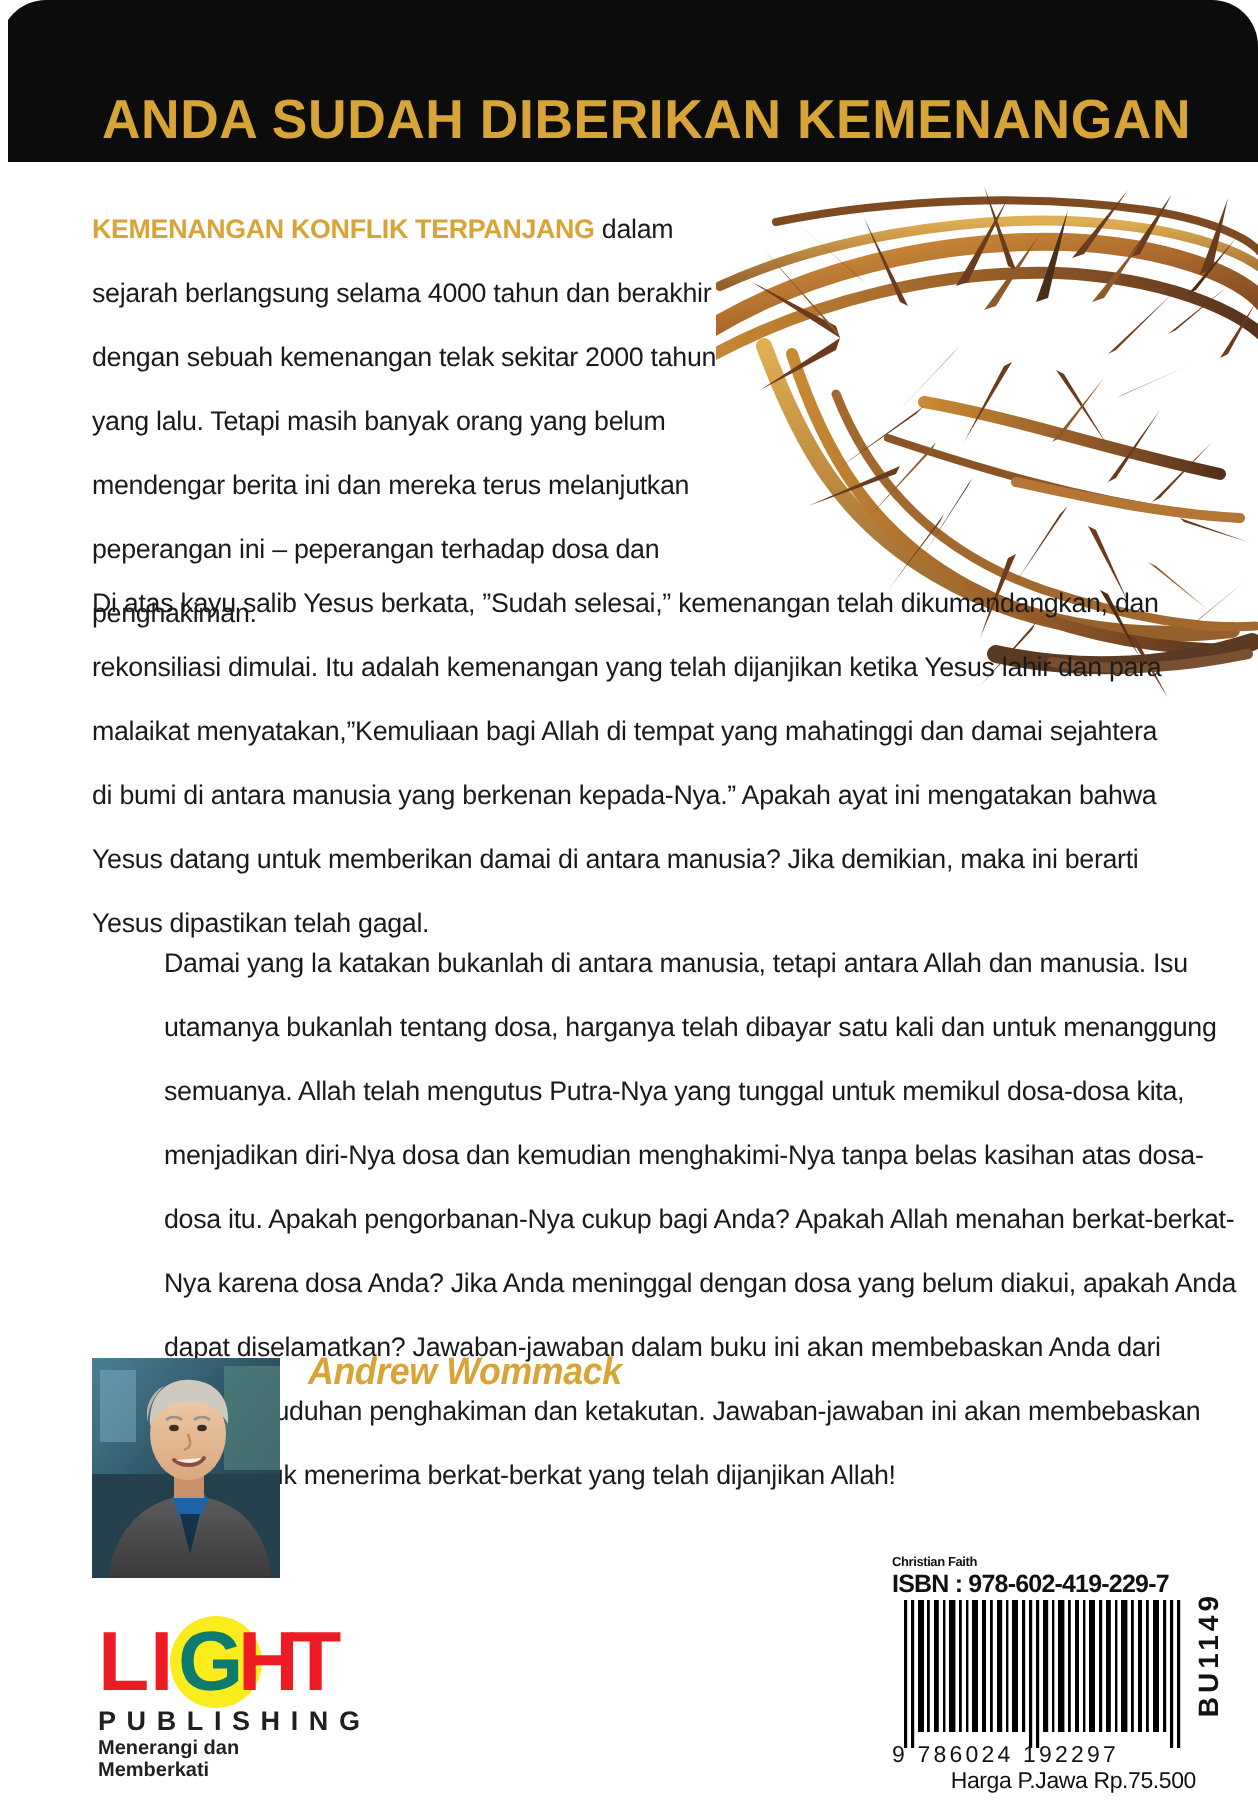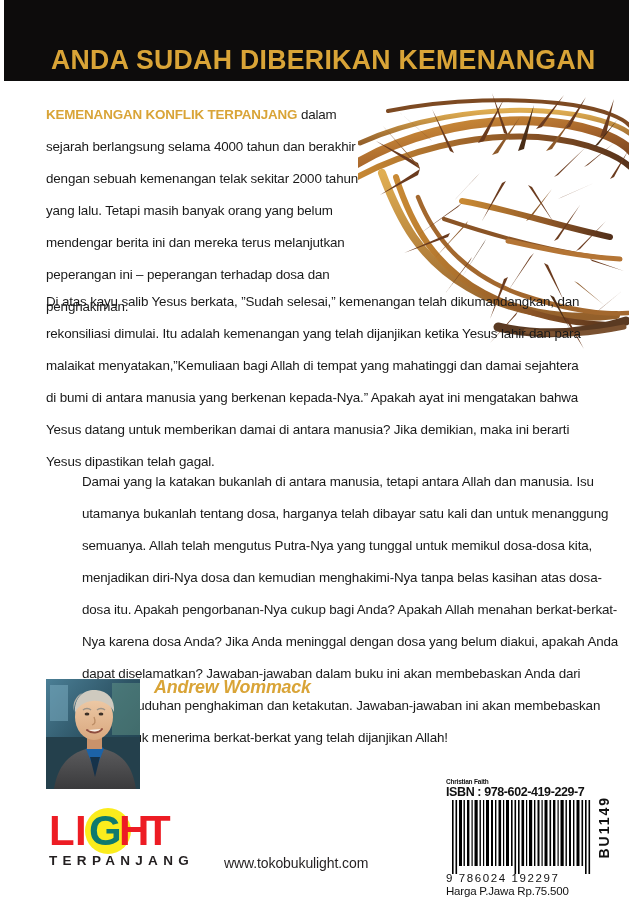--- a/index.html
+++ b/index.html
@@ -9,20 +9,21 @@
   }
   body {
     font-family: "Liberation Sans", sans-serif;
   }
   #cover {
     position: relative;
     width: 629px;
     height: 909px;
     background: #ffffff;
     overflow: hidden;
+    border-radius: 23px;
   }
 
   
   #header-bar {
     position: absolute;
     left: 4px;
     top: 0;
     width: 625px;
     height: 81px;
     background: #0d0c0c;
@@ -232,21 +233,21 @@
     font-weight: normal;
     color: #111;
     letter-spacing: 1.6px;
     white-space: nowrap;
   }
   #barcode-price {
     position: absolute;
     left: 8px;
     top: 107px;
     width: 152px;
-    text-align: left;
+    text-align: right;
     font-family: "Liberation Sans", sans-serif;
     font-size: 11.5px;
     color: #111;
     letter-spacing: -0.2px;
   }
   #stock-code {
     position: absolute;
     left: 158px;
     top: 18px;
     font-family: "Liberation Sans", sans-serif;
@@ -407,25 +408,25 @@
   </div>
 
   <div id="publisher-logo">
     <div id="logo-mark">
       <div id="logo-circle"></div>
       <span class="logo-letter" id="logo-L">L</span>
       <span class="logo-letter" id="logo-I">I</span>
       <span class="logo-letter" id="logo-G">G</span>
       <span class="logo-letter" id="logo-H">H</span>
       <span class="logo-letter" id="logo-T">T</span>
-      <div id="logo-publishing">TERPANJANG</div>
+      <div id="logo-publishing">PUBLISHING</div>
+      <div id="logo-tagline">Menerangi dan Memberkati</div>
     </div>
   </div>
 
-  <div id="website">www.tokobukulight.com</div>
 
   <div id="isbn-block">
     <div id="isbn-category">Christian Faith</div>
     <div id="isbn-number">ISBN : 978-602-419-229-7</div>
     <div id="barcode-wrap">
       <svg width="150" height="74" viewBox="0 0 150 74" xmlns="http://www.w3.org/2000/svg">
         <rect x="0" y="0" width="150" height="74" fill="#ffffff"></rect>
         <g fill="#000000">
           <rect x="6" y="0" width="1.6" height="74"></rect>
           <rect x="9.5" y="0" width="1.6" height="74"></rect>

